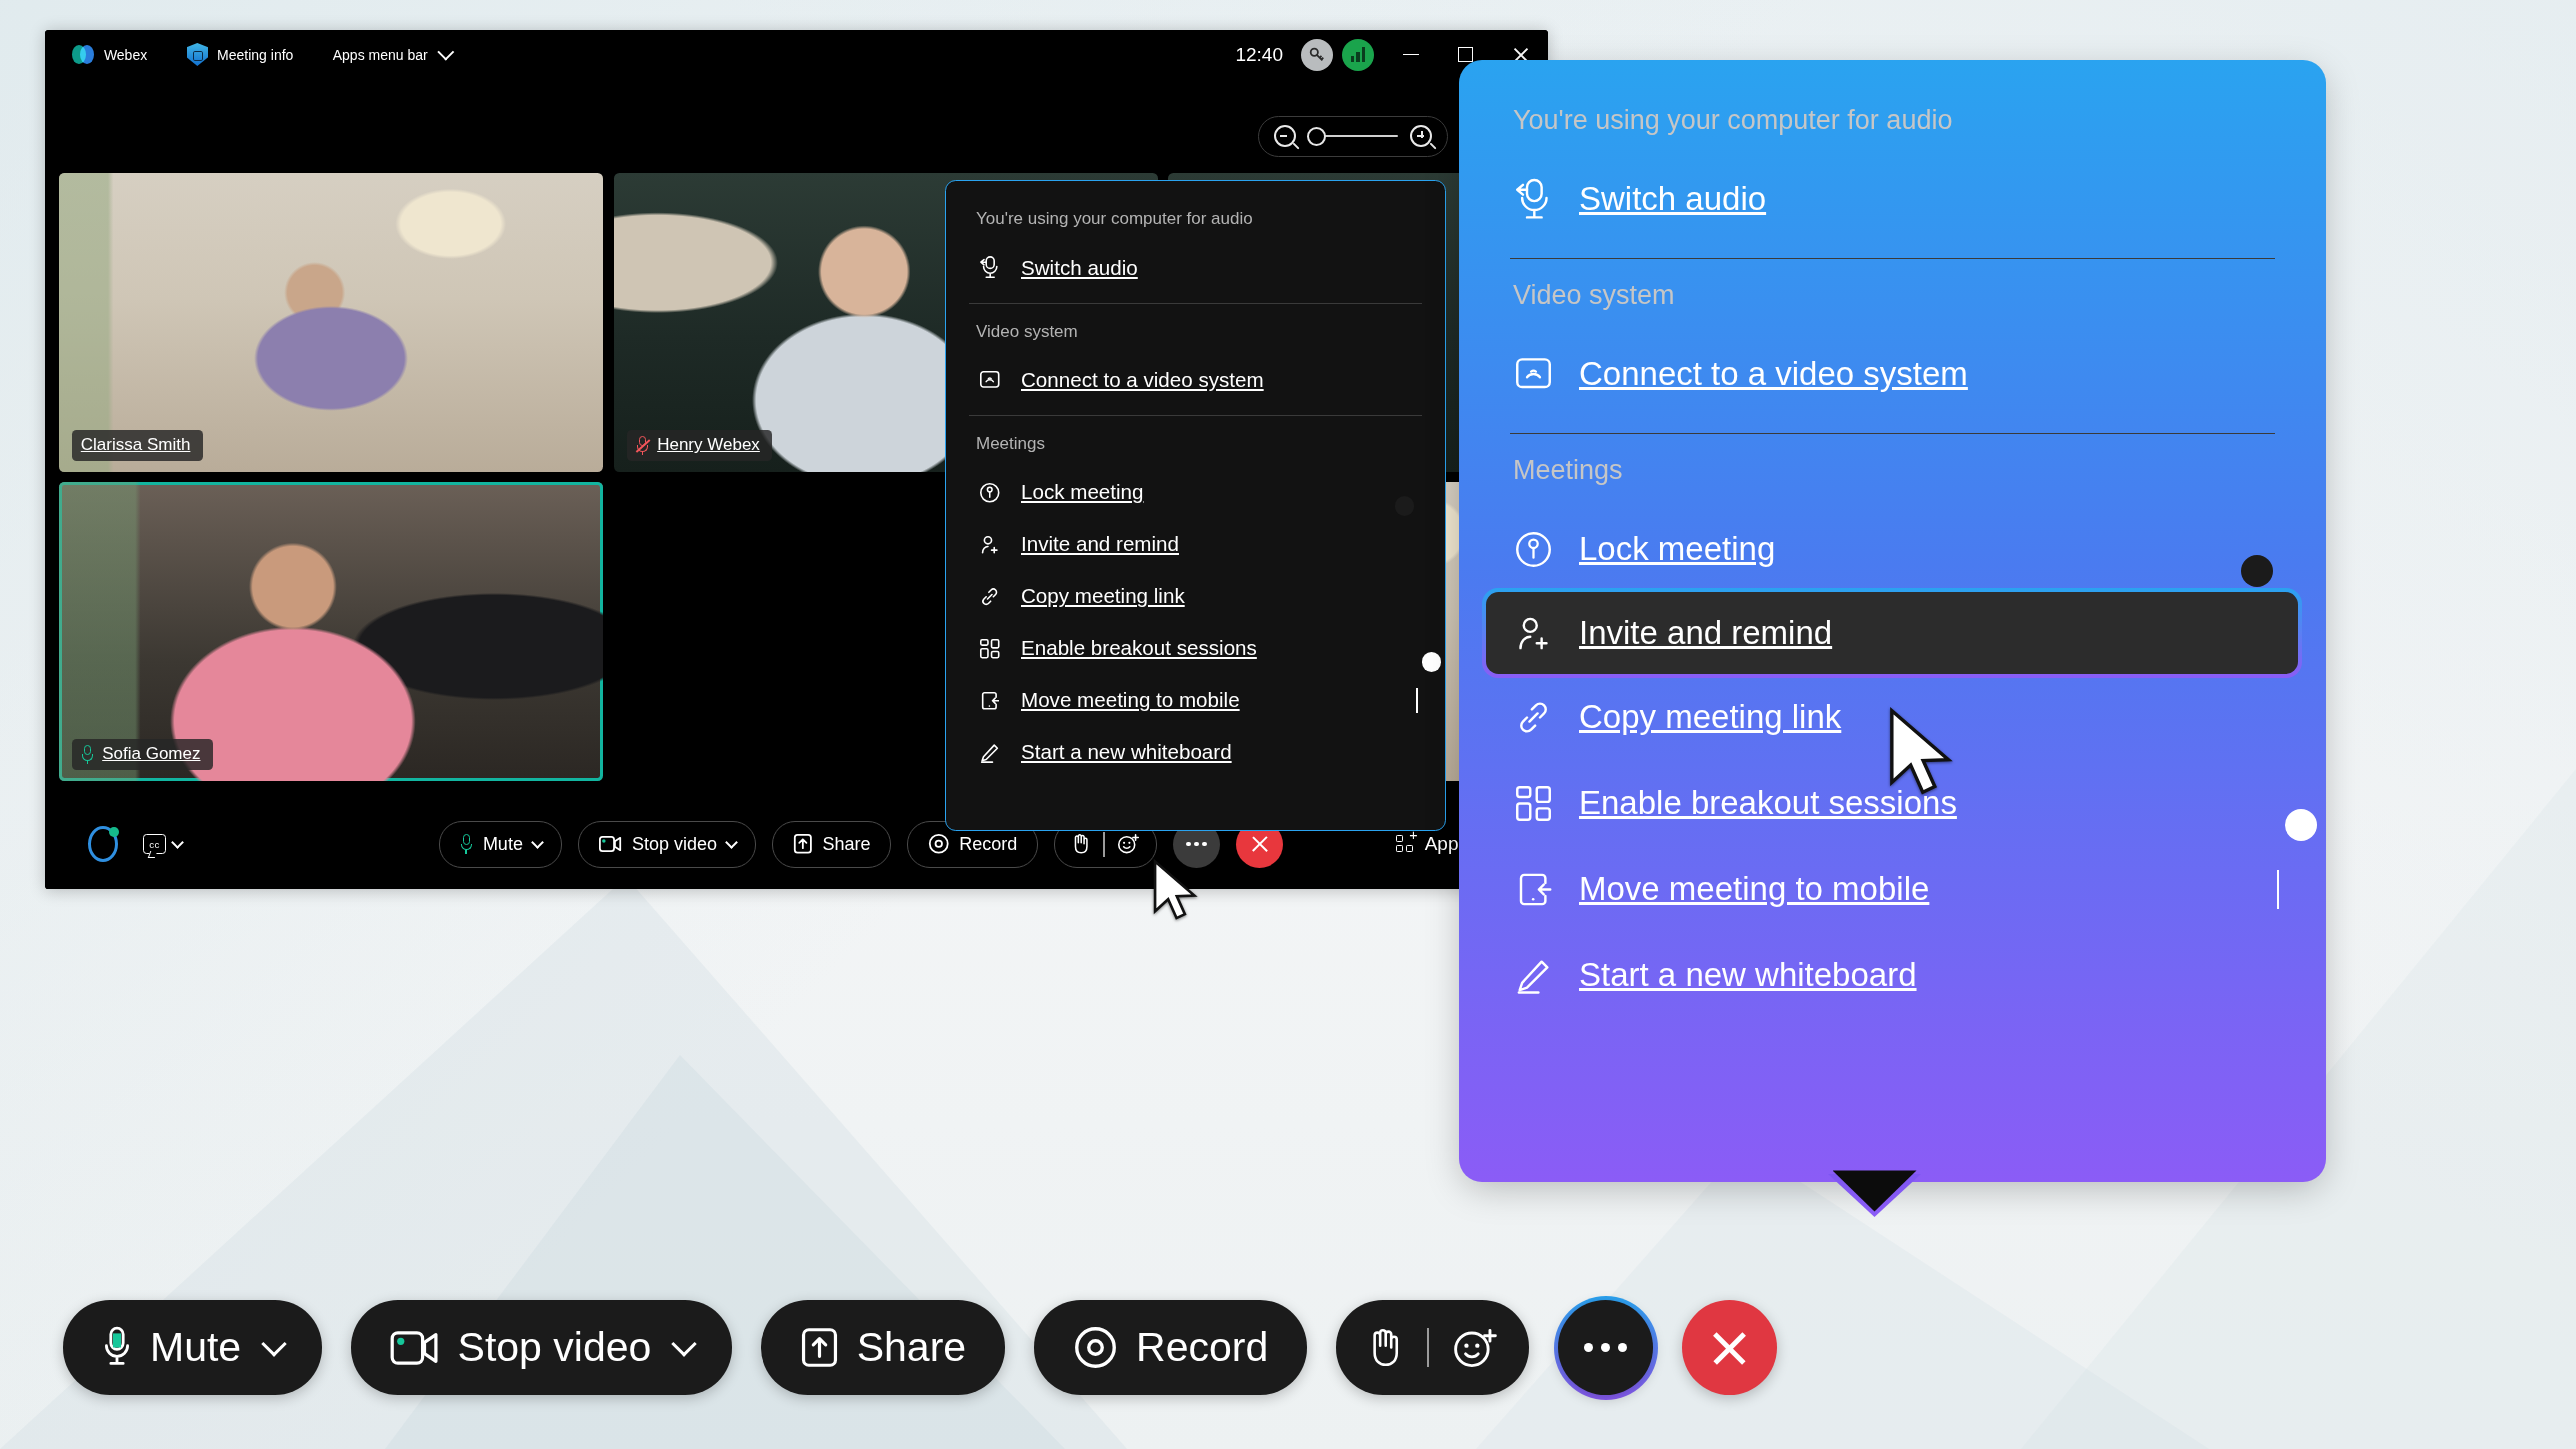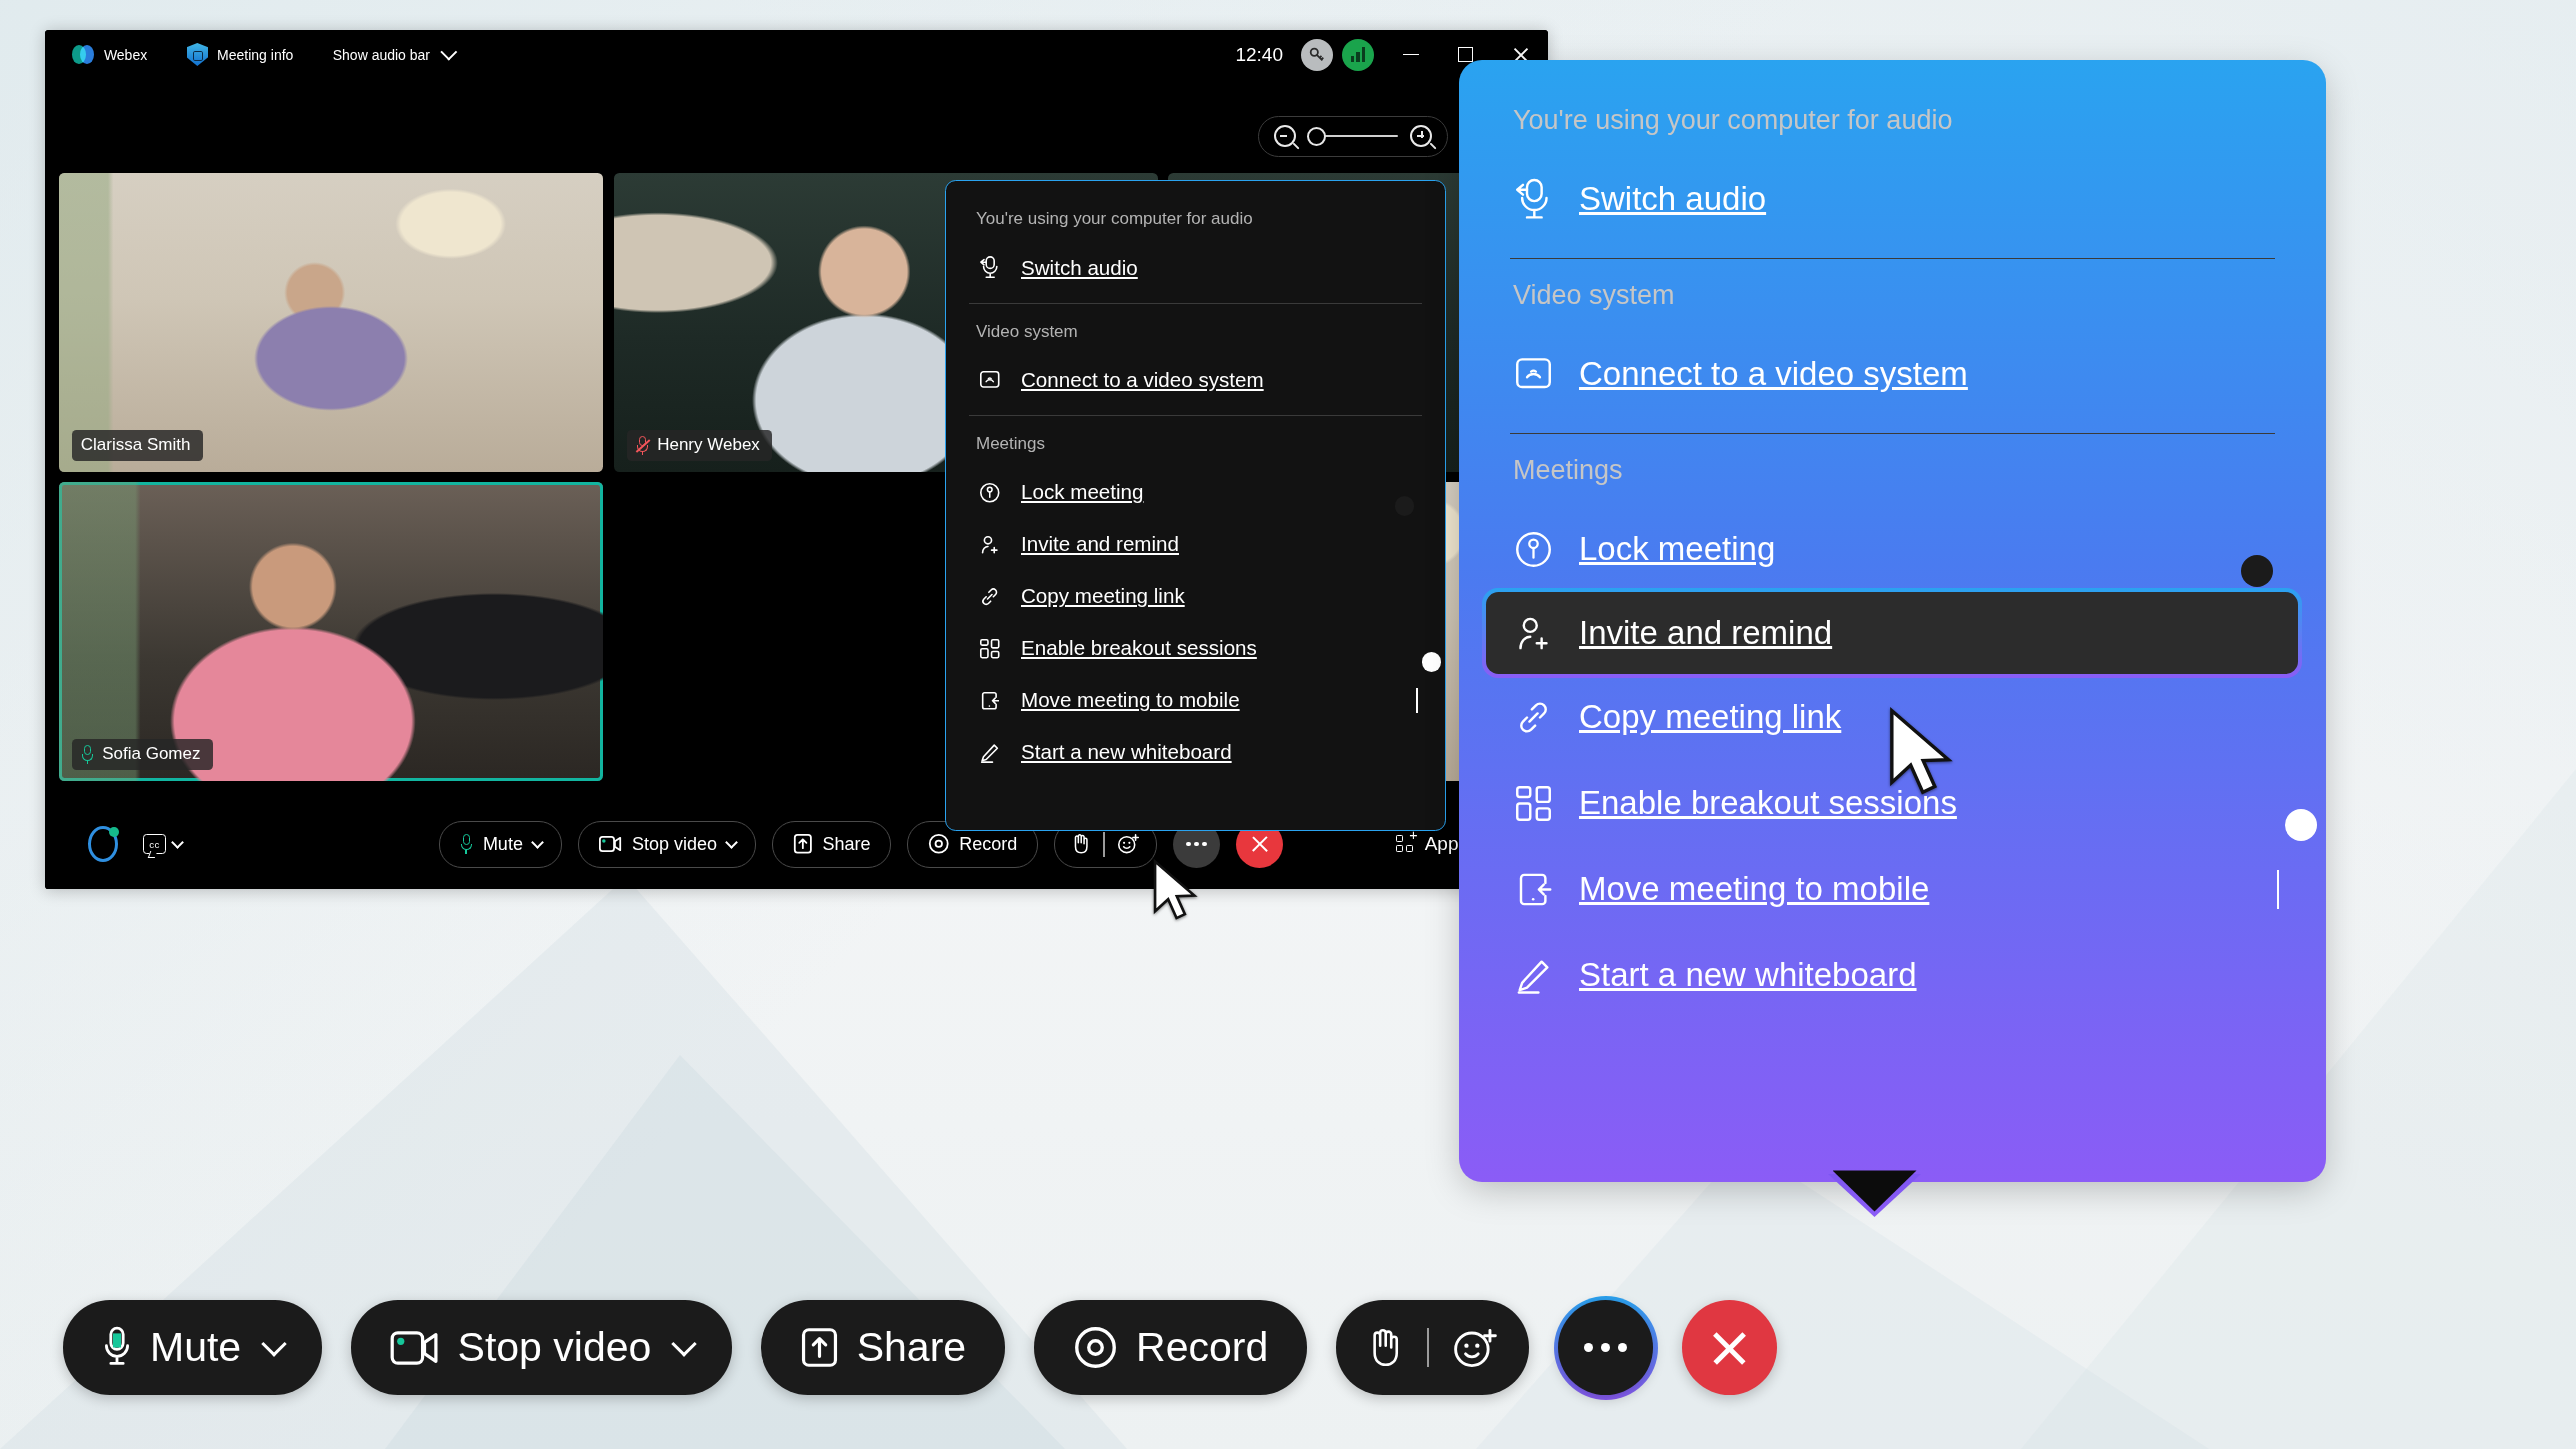--- a/index.html
+++ b/index.html
@@ -98,21 +98,21 @@
   .grid-ic { width: 21.5px; height: 18px; border: 1.8px solid #fff; border-radius: 2.7px;
               position: relative; }
   .grid-ic::before { content:""; position:absolute; left:8px; top:-1.8px; width:1.8px; height:18px; background:#fff;}
   .grid-ic::after  { content:""; position:absolute; left:-1.8px; top:7.2px; width:21.5px; height:1.8px; background:#fff;}
 
   
   .vgrid { position: absolute; left: 14.3px; top: 143px; width: 1472px; height: 626px; }
   .tile { position: absolute; border-radius: 5.4px; overflow: hidden; }
   .tile .name { position: absolute; left: 12.5px; bottom: 10.7px; display: flex; align-items: center;
                 gap: 8px; background: rgba(38,38,38,0.82); color: #fff; font-size: 17px;
-                padding: 5.4px 12.5px 5.4px 9px; border-radius: 4.5px; }
+                padding: 5.4px 12.5px 5.4px 9px; border-radius: 4.5px; text-decoration: underline; }
   .tile.active { outline: 3.6px solid #12b5a0; outline-offset: -3.6px; }
   .mic { width: 13.4px; height: 19.7px; position: relative; }
   .mic b { position:absolute; left:3.1px; top:0; width:7.2px; height:10.7px; border-radius:3.6px;
            border: 1.8px solid currentColor; }
   .mic i { position:absolute; left:0.9px; top:9.8px; width:11.6px; height:6.3px;
            border:1.8px solid currentColor; border-top:0; border-radius:0 0 6.3px 6.3px; }
   .mic u { position:absolute; left:5.8px; top:16px; width:1.8px; height:3.6px; background: currentColor;}
   .mic.muted::after { content:""; position:absolute; left:-1.8px; top:9px; width:18px; height:1.8px;
            background: currentColor; transform: rotate(-42deg); }
   .mic.on { color: #16c79a; }
@@ -299,21 +299,21 @@
           <i></i>
           <i></i>
         </span>
       <span>Webex</span>
     </div>
     <div class="tb-item">
       <span class="shield"></span>
       <span>Meeting info</span>
     </div>
     <div class="tb-item">
-      <span>Show audio bar</span>
+      <span>Apps menu bar</span>
       <span class="chev"></span>
     </div>
 
     <div class="tb-right">
       <span class="clock">12:40</span>
       <span class="pill-icon grey">
         <svg width="18" height="18" viewBox="0 0 20 20" aria-hidden="true">
           <circle cx="7" cy="7" r="4" fill="none" stroke="#2b2b2b" stroke-width="2"></circle>
           <path d="M9.5 9.5 L16 16 M13 13 l2 -2 M15 15 l2 -2" stroke="#2b2b2b" stroke-width="2" fill="none"></path>
         </svg>

